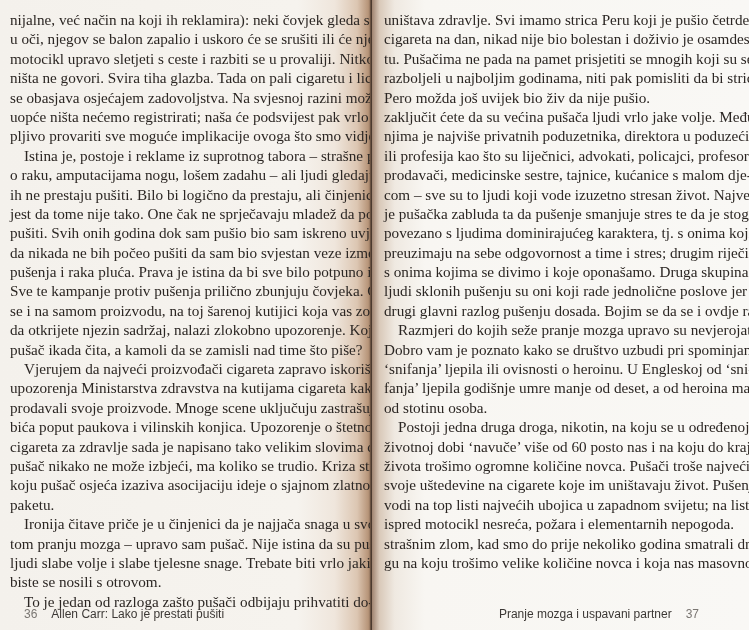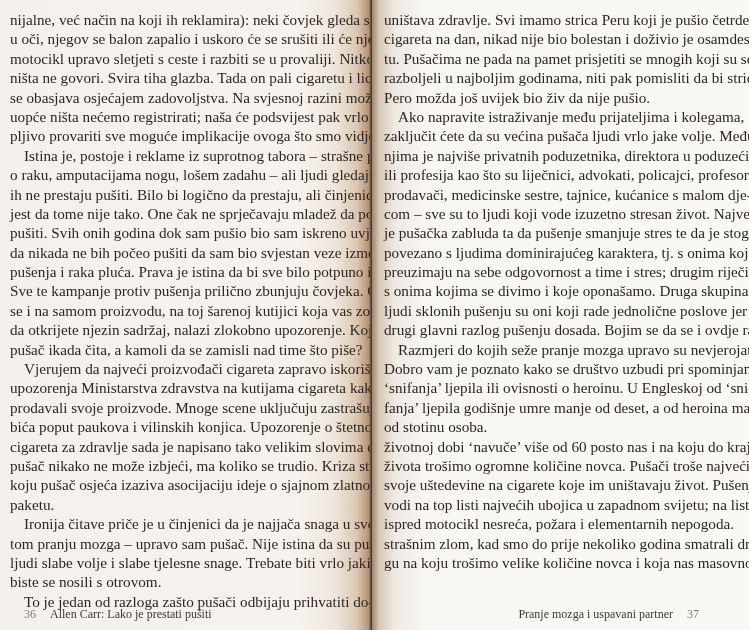--- a/index.html
+++ b/index.html
@@ -24,21 +24,21 @@
     font-size: 15.2px; line-height: 19.4px;
     text-align: justify;
   }
   .page-left .text { left: 10px; width: 322px; }
   .page-right .text { left: 12px; width: 348px; }
   .line { display: block; white-space: nowrap; text-align: justify; text-align-last: justify; height: 19.4px; overflow: visible; }
   .line.last { text-align-last: left; }
   .line.indent { padding-left: 14px; }
   .footer {
     position: absolute; top: 607px;
-    font-family: Liberation Serif, serif;
+    font-family: Liberation Sans, sans-serif;
     font-size: 12px; color: #3c3835;
   }
   .footer .num { color: #7a7672; margin: 0 14px; }
   .page-left .footer { left: 10px; }
   .page-right .footer { right: 36px; }
 </style>
 </head>
 <body>
 
 <div class="spread">
@@ -84,37 +84,37 @@
 
   <div class="spine-line"></div>
 
   <div class="page page-right">
     <div class="text" id="right-text">
         <span class="line">uništava zdravlje. Svi imamo strica Peru koji je pušio četrdeset</span>
         <span class="line">cigareta na dan, nikad nije bio bolestan i doživio je osamdese-</span>
         <span class="line">tu. Pušačima ne pada na pamet prisjetiti se mnogih koji su se</span>
         <span class="line">razboljeli u najboljim godinama, niti pak pomisliti da bi stric</span>
         <span class="line last">Pero možda još uvijek bio živ da nije pušio.</span>
-        <span class="line indent">Ako napravite istraživanje među prijateljima i kolegama,</span>
         <span class="line">zaključit ćete da su većina pušača ljudi vrlo jake volje. Među</span>
         <span class="line">njima je najviše privatnih poduzetnika, direktora u poduzećima</span>
         <span class="line">ili profesija kao što su liječnici, advokati, policajci, profesori,</span>
         <span class="line">prodavači, medicinske sestre, tajnice, kućanice s malom dje-</span>
         <span class="line">com – sve su to ljudi koji vode izuzetno stresan život. Najveća</span>
         <span class="line">je pušačka zabluda ta da pušenje smanjuje stres te da je stoga</span>
         <span class="line">povezano s ljudima dominirajućeg karaktera, tj. s onima koji</span>
         <span class="line">preuzimaju na sebe odgovornost a time i stres; drugim riječima,</span>
         <span class="line">s onima kojima se divimo i koje oponašamo. Druga skupina</span>
         <span class="line">ljudi sklonih pušenju su oni koji rade jednolične poslove jer je</span>
         <span class="line">drugi glavni razlog pušenju dosada. Bojim se da se i ovdje radi</span>
         <span class="line indent">Razmjeri do kojih seže pranje mozga upravo su nevjerojatni.</span>
         <span class="line">Dobro vam je poznato kako se društvo uzbudi pri spominjanju</span>
         <span class="line">‘snifanja’ ljepila ili ovisnosti o heroinu. U Engleskoj od ‘sni-</span>
         <span class="line">fanja’ ljepila godišnje umre manje od deset, a od heroina manje</span>
         <span class="line last">od stotinu osoba.</span>
+        <span class="line indent">Postoji jedna druga droga, nikotin, na koju se u određenoj</span>
         <span class="line">životnoj dobi ‘navuče’ više od 60 posto nas i na koju do kraja</span>
         <span class="line">života trošimo ogromne količine novca. Pušači troše najveći dio</span>
         <span class="line">svoje uštedevine na cigarete koje im uništavaju život. Pušenje</span>
         <span class="line">vodi na top listi najvećih ubojica u zapadnom svijetu; na listi je</span>
         <span class="line last">ispred motocikl nesreća, požara i elementarnih nepogoda.</span>
         <span class="line">strašnim zlom, kad smo do prije nekoliko godina smatrali dro-</span>
         <span class="line">gu na koju trošimo velike količine novca i koja nas masovno</span>
       </div>
     <div class="footer">
       <span>Pranje mozga i uspavani partner</span><span class="num">37</span>

